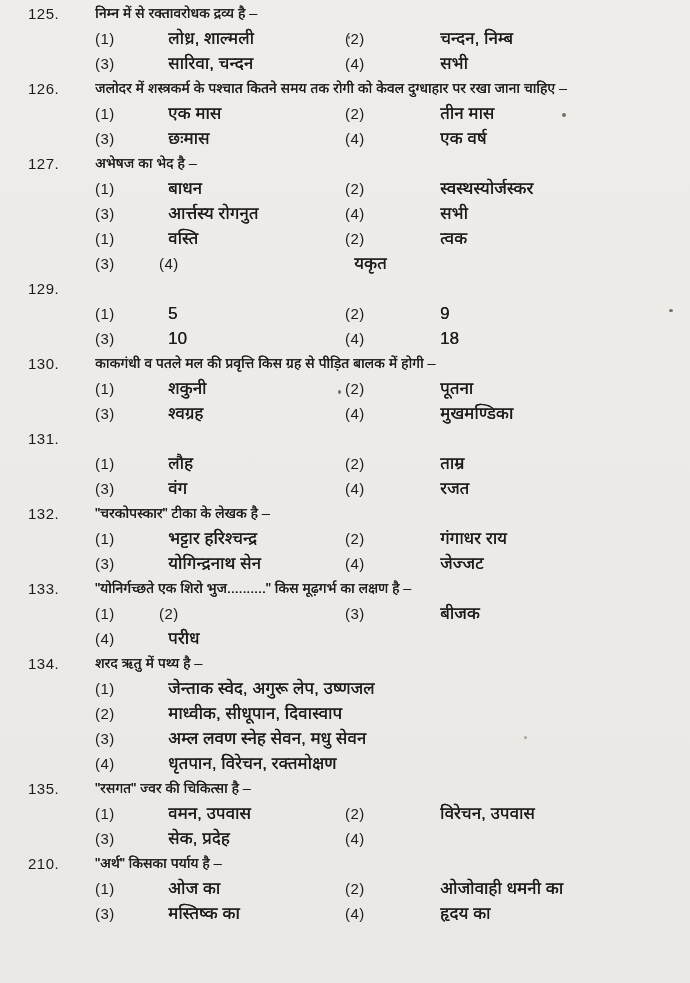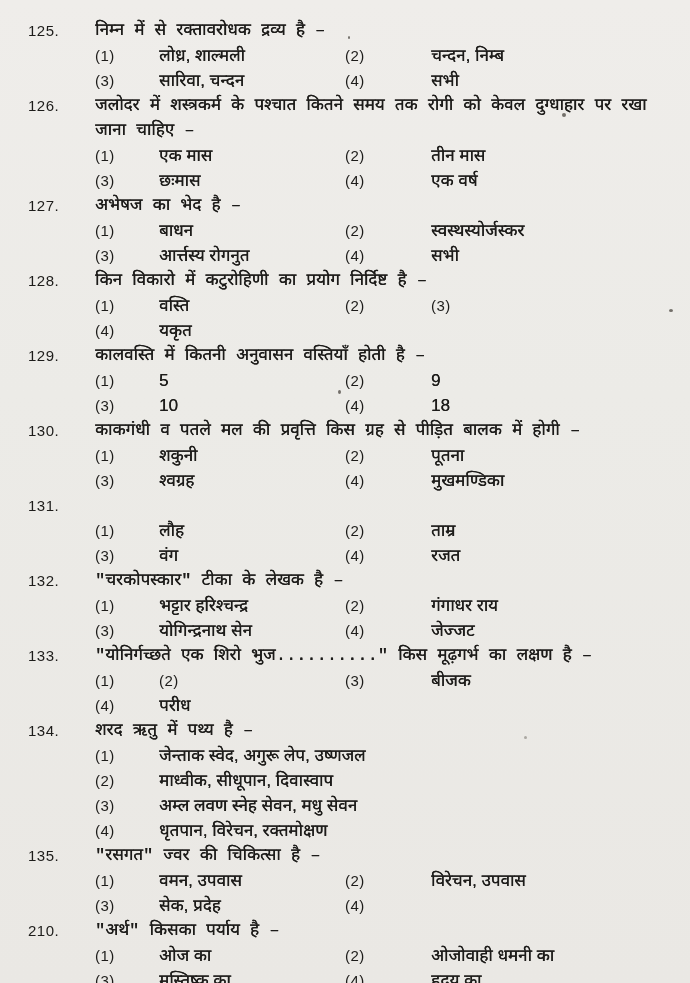--- a/index.html
+++ b/index.html
@@ -11,58 +11,58 @@
   }
   body {
     background: #edebe7;
     font-family: "Liberation Sans", "DejaVu Sans", sans-serif;
     color: #1d1c1a;
   }
   #paper {
     position: relative;
     width: 690px;
     height: 983px;
-    padding-top: 18px;
+    padding-top: 1px;
     box-sizing: border-box;
     background: linear-gradient(180deg, #efedea 0%, #ecebe7 40%, #eae8e4 100%);
   }
   .question { width: 100%; }
   .q-row { display: flex; align-items: flex-start; }
   .q-num {
     width: 95px;
     padding-left: 28px;
     box-sizing: border-box;
     flex: 0 0 95px;
     font-size: 15px;
     line-height: 25px;
     letter-spacing: 0.5px;
   }
   .q-text {
     flex: 1 1 auto;
-    font-size: 17px;
+    font-size: 14px;
     line-height: 25px;
     padding-right: 24px;
     text-shadow: 0.3px 0 0 currentColor;
-    font-family: Liberation Mono, monospace;
   }
   .options {
     margin-left: 95px;
     display: grid;
     font-size: 17px;
     line-height: 25px;
   }
   .options.two-col { grid-template-columns: 64px 186px 86px auto; }
   .options.one-col { grid-template-columns: 64px auto; }
   .opt-marker {
     font-size: 15px;
     letter-spacing: 0.5px;
   }
   .opt-text {
     text-shadow: 0.3px 0 0 currentColor;
     white-space: nowrap;
+    margin-left: 9px;
   }
   .speck {
     position: absolute;
     background: #4a463f;
     border-radius: 50%;
     opacity: 0.75;
   }
 </style>
 </head>
 <body>
@@ -111,37 +111,33 @@
           <span class="opt-text">बाधन</span>
           <span class="opt-marker">(2)</span>
           <span class="opt-text">स्वस्थस्योर्जस्कर</span>
           <span class="opt-marker">(3)</span>
           <span class="opt-text">आर्त्तस्य रोगनुत</span>
           <span class="opt-marker">(4)</span>
           <span class="opt-text">सभी</span>
         </div>
       </div>
       <div class="question">
-        <div class="q-row">
-          <span class="q-num">128.</span>
-          <span class="q-text">किन विकारो में कटुरोहिणी का प्रयोग निर्दिष्ट है –</span>
-        </div>
         <div class="options two-col">
           <span class="opt-marker">(1)</span>
           <span class="opt-text">वस्ति</span>
           <span class="opt-marker">(2)</span>
+          <span class="opt-text">त्वक</span>
           <span class="opt-marker">(3)</span>
           <span class="opt-marker">(4)</span>
           <span class="opt-text">यकृत</span>
         </div>
       </div>
       <div class="question">
         <div class="q-row">
           <span class="q-num">129.</span>
-          <span class="q-text">कालवस्ति में कितनी अनुवासन वस्तियाँ होती है –</span>
         </div>
         <div class="options two-col">
           <span class="opt-marker">(1)</span>
           <span class="opt-text">5</span>
           <span class="opt-marker">(2)</span>
           <span class="opt-text">9</span>
           <span class="opt-marker">(3)</span>
           <span class="opt-text">10</span>
           <span class="opt-marker">(4)</span>
           <span class="opt-text">18</span>

